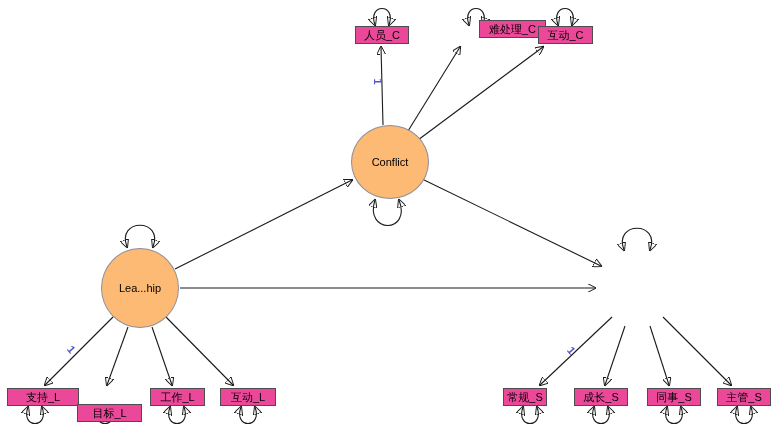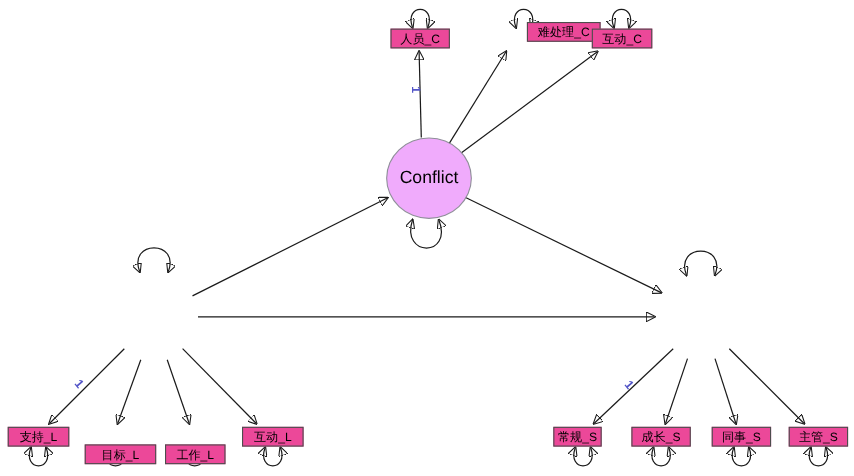--- a/index.html
+++ b/index.html
@@ -4,36 +4,36 @@
 <style>
   html,body{margin:0;padding:0;background:#fff;}
   #canvas{
     position:relative;width:776px;height:433px;background:#fff;overflow:hidden;
     font-family:"Liberation Sans","DejaVu Sans",sans-serif;
   }
   #wires{position:absolute;left:0;top:0;width:776px;height:433px;z-index:1;}
   #wires path{fill:none;stroke:#1a1a1a;stroke-width:1.1;}
   .node{position:absolute;z-index:2;display:flex;align-items:center;justify-content:center;
         box-sizing:border-box;color:#000;}
-  .latent{border:1px solid #8f8f99;border-radius:50%;background:#f0abfc;font-size:16px;}
+  .latent{border:1px solid #8f8f99;border-radius:50%;background:#fdba74;font-size:11px;}
   .observed{border:1px solid #4d4d4d;background:#ec4899;font-size:11px;white-space:nowrap;}
   .weight{position:absolute;z-index:3;color:#5456c8;font-size:11px;line-height:11px;
           font-weight:bold;transform-origin:center center;}
   
   #n-conflict{left:351px;top:125px;width:78px;height:74px;}
   #n-leadership{left:101px;top:248px;width:78px;height:80px;}
   #n-satisfaction{left:599px;top:251px;width:76px;height:74px;}
   
   #n-renyuan{left:355px;top:26px;width:54px;height:18px;}
   #n-nanchuli{left:443px;top:20px;width:67px;height:18px;margin-left:36px;}
   #n-hudongc{left:538px;top:26px;width:55px;height:18px;}
   
-  #n-zhichi{left:7px;top:388px;width:56px;height:18px;}
+  #n-zhichi{left:7px;top:388px;width:72px;height:18px;}
   #n-mubiao{left:77px;top:388px;width:65px;height:18px;margin-top:16px;}
-  #n-gongzuo{left:150px;top:404px;width:55px;height:18px;}
+  #n-gongzuo{left:150px;top:388px;width:55px;height:18px;}
   #n-hudongl{left:220px;top:388px;width:56px;height:18px;text-align:center;}
   
   #n-changgui{left:503px;top:388px;width:44px;height:18px;}
   #n-chengzhang{left:574px;top:388px;width:54px;height:18px;text-align:right;}
   #n-tongshi{left:647px;top:388px;width:54px;height:18px;}
   #n-zhuguan{left:717px;top:388px;width:54px;height:18px;justify-content:center;}
   
   #w-top{left:374px;top:76px;transform:rotate(90deg);}
   #w-left{left:68px;top:344px;transform:rotate(50deg);}
   #w-right{left:568px;top:345px;transform:rotate(50deg);}
@@ -83,20 +83,23 @@
 
     <path d="M523 407 C515 429 545 429 537 407" marker-start="url(#ah)" marker-end="url(#ah)"></path>
     <path d="M594 407 C586 429 616 429 608 407" marker-start="url(#ah)" marker-end="url(#ah)"></path>
     <path d="M667 407 C659 429 689 429 681 407" marker-start="url(#ah)" marker-end="url(#ah)"></path>
     <path d="M737 407 C729 429 759 429 751 407" marker-start="url(#ah)" marker-end="url(#ah)"></path>
   </svg>
 
   <div class="node latent" id="n-conflict">
     <span>Conflict</span>
   </div>
+  <div class="node latent" id="n-leadership">
+    <span>Lea...hip</span>
+  </div>
 
   <div class="node observed" id="n-renyuan">
     <span>人员_C</span>
   </div>
   <div class="node observed" id="n-nanchuli">
     <span>难处理_C</span>
   </div>
   <div class="node observed" id="n-hudongc">
     <span>互动_C</span>
   </div>

